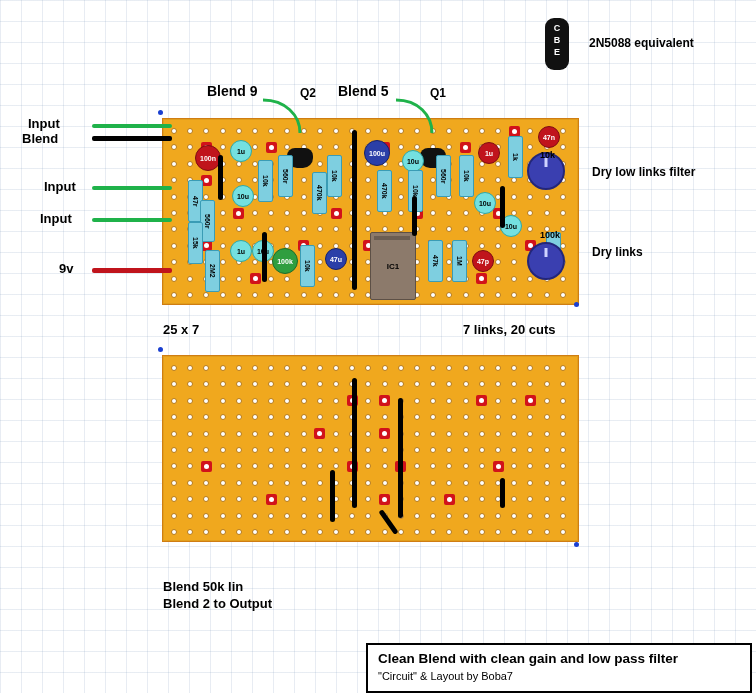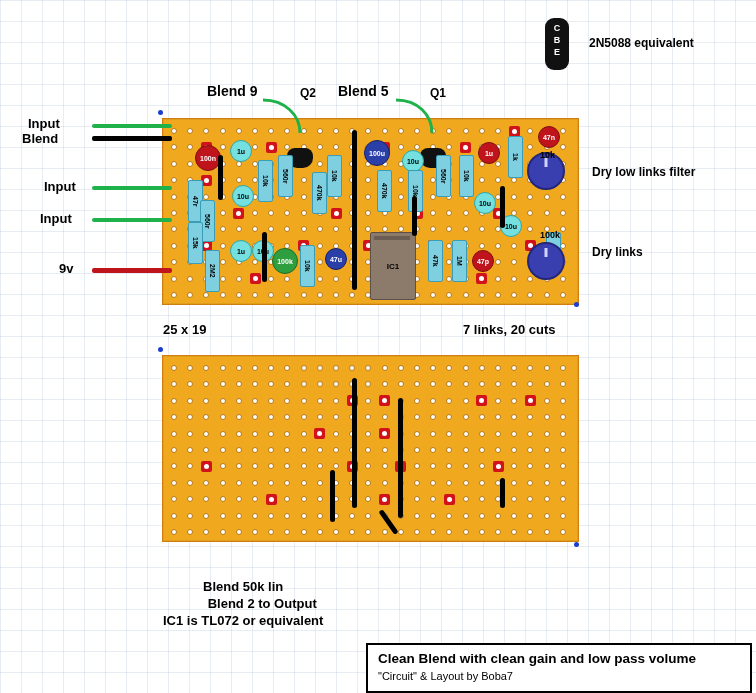--- a/index.html
+++ b/index.html
@@ -743,31 +743,30 @@
     <div class="cap red" style="width: 22px; height: 22px; left: 472px; top: 250px;">47p</div>
     <div class="res vert" style="width: 13px; height: 40px; left: 546px; top: 232px;">100k</div>
     <div class="pot" style="width: 34px; height: 34px; left: 527px; top: 242px;">
       <div class="knob"></div>
     </div>
   </div>
 
 <div class="lbl" style="left:592px;top:165px;font-size:12px;">Dry low links filter</div>
 <div class="lbl" style="left:592px;top:245px;font-size:12px;">Dry links</div>
 
-<div class="lbl" style="left:163px;top:322px;font-size:13px;">25 x 19</div>
+<div class="lbl" style="left:163px;top:322px;font-size:13px;">25 x 7</div>
 <div class="lbl" style="left:463px;top:322px;font-size:13px;">7 links, 20 cuts</div>
 
-<div style="position:absolute;left:163px;top:578px;text-align:center;">
+<div style="position:absolute;left:163px;top:578px;">
   <div class="lbl" style="position:relative;font-size:13px;line-height:17px;">Blend 50k lin</div>
-  <div class="lbl" style="position:relative;font-size:13px;line-height:17px;margin-left:38px;">Blend 2 to Output</div>
-  <div class="lbl" style="position:relative;font-size:13px;line-height:17px;">IC1 is TL072 or equivalent</div>
+  <div class="lbl" style="position:relative;font-size:13px;line-height:17px;">Blend 2 to Output</div>
 </div>
 
 <div class="titlebox" style="left:366px;top:643px;width:382px;height:46px;">
-  <div class="t1" style="margin:6px 0 0 10px;">Clean Blend with clean gain and low pass volume</div>
+  <div class="t1" style="margin:6px 0 0 10px;">Clean Blend with clean gain and low pass filter</div>
   <div class="t2" style="margin:4px 0 0 10px;">"Circuit" &amp; Layout by Boba7</div>
 </div>
 
 <div class="link" style="left: 352px; top: 130px; width: 5px; height: 160px;"></div>
 <div class="link" style="left: 218px; top: 155px; width: 5px; height: 45px;"></div>
 <div class="link" style="left: 500px; top: 186px; width: 5px; height: 42px;"></div>
 <div class="link" style="left: 412px; top: 196px; width: 5px; height: 40px;"></div>
 <div class="link" style="left: 262px; top: 232px; width: 5px; height: 50px;"></div>
 <div class="link" style="left: 352px; top: 378px; width: 5px; height: 130px;"></div>
 <div class="link" style="left: 398px; top: 398px; width: 5px; height: 120px;"></div>

